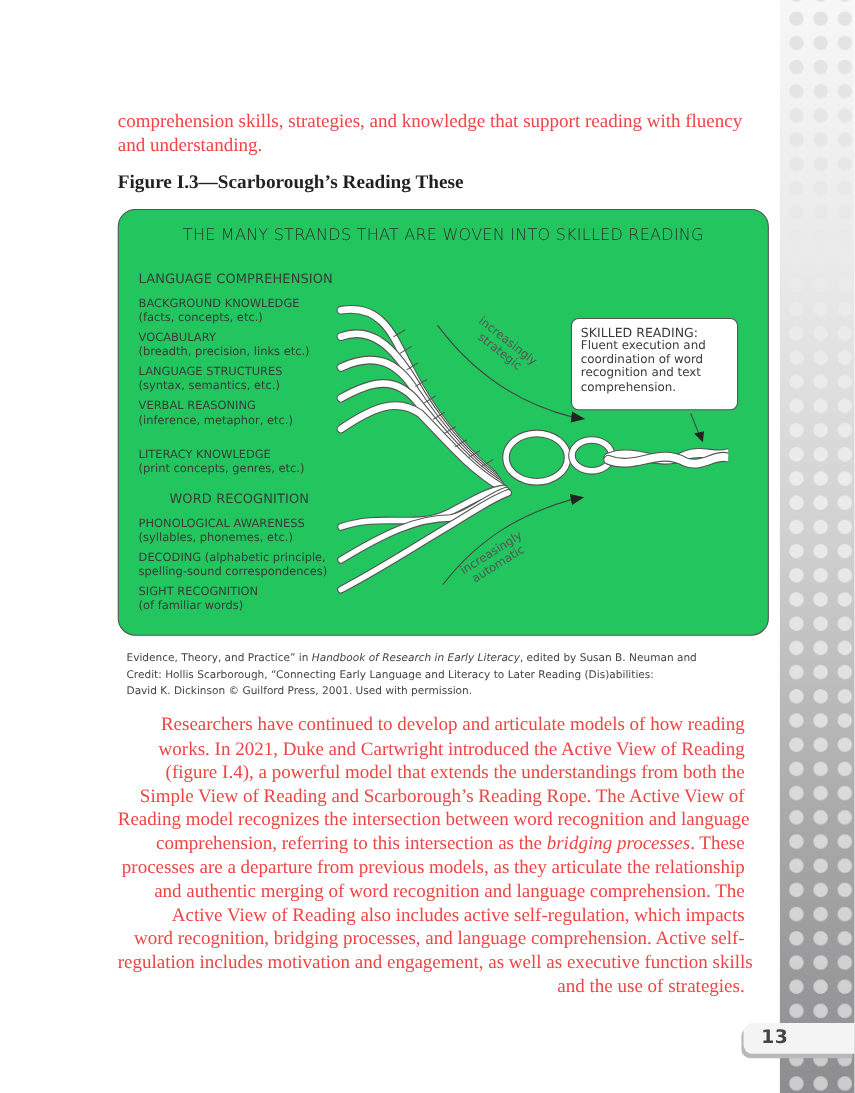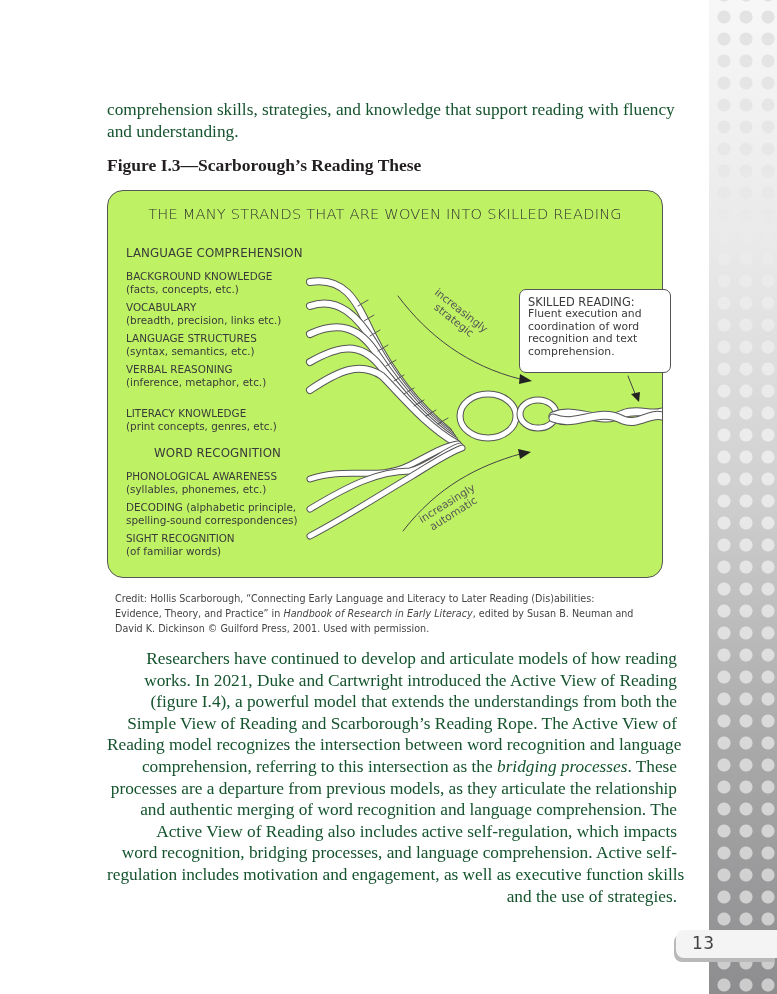--- a/index.html
+++ b/index.html
@@ -29,39 +29,39 @@
     mask-image: linear-gradient(to bottom, rgba(0,0,0,1) 0%, rgba(0,0,0,0) 45%);
     -webkit-mask-image: linear-gradient(to bottom, rgba(0,0,0,1) 0%, rgba(0,0,0,0) 45%);
   }
   .page-tab {
     position: absolute; left: 676px; top: 930px; width: 101px; height: 28px;
     background: #f4f4f4; border-radius: 8px 0 0 8px;
     box-shadow: -2px 4px 0 #b9b9b9;
   }
   .page-number {
     position: absolute; left: 692px; top: 933px;
-    font-family: "DejaVu Sans", sans-serif; font-weight: 400; font-size: 17px; color: #444;
+    font-family: "DejaVu Sans", sans-serif; font-weight: 700; font-size: 17px; color: #444;
     letter-spacing: 0.5px;
   }
 
   .body-text {
     position: absolute; left: 107px; width: 570px;
-    font-size: 17.3px; line-height: 21.6px; color: #14532d;
+    font-size: 17.3px; line-height: 21.6px; color: #ef4444;
   }
   .line { display: block; white-space: nowrap; }
 
   .figure-title {
     position: absolute; left: 107px; top: 155px;
     font-size: 17.5px; font-weight: bold; color: #231f20;
   }
 
   .figure-box {
     position: absolute; left: 107px; top: 190px; width: 554px; height: 386px;
-    border: 1.5px solid #555; border-radius: 16px; background: #bef264;
-    font-family: "DejaVu Sans", sans-serif; color: #3a3a3a;
+    border: 1.5px solid #555; border-radius: 16px; background: #22c55e;
+    font-family: "DejaVu Sans", sans-serif; color: #3a3a3a; padding-left: 36px;
   }
   .fig-heading {
     position: absolute; left: 0; right: 0; top: 14px; text-align: center;
     font-size: 14.6px; font-weight: 300; letter-spacing: 0.2px; color: #2f2f2f;
   }
   .group-heading {
     position: absolute; left: 18px; font-size: 11.8px; color: #3a3a3a; letter-spacing: 0.1px;
   }
   .strand {
     position: absolute; left: 18px; font-size: 10.4px; line-height: 12.6px; color: #3a3a3a;
@@ -201,22 +201,22 @@
   <div class="callout">
     <span class="title">SKILLED READING:</span>
     <span class="line">Fluent execution and</span>
     <span class="line">coordination of word</span>
     <span class="line">recognition and text</span>
     <span class="line">comprehension.</span>
   </div>
 </div>
 
 <div class="credit">
+  <span class="line"><span>Evidence, Theory, and Practice” in </span><em>Handbook of Research in Early Literacy</em><span>, edited by Susan B. Neuman and</span></span>
   <span class="line">Credit: Hollis Scarborough, “Connecting Early Language and Literacy to Later Reading (Dis)abilities:</span>
-  <span class="line"><span>Evidence, Theory, and Practice” in </span><em>Handbook of Research in Early Literacy</em><span>, edited by Susan B. Neuman and</span></span>
   <span class="line">David K. Dickinson © Guilford Press, 2001. Used with permission.</span>
 </div>
 
 <div class="body-text" style="top:648px;text-align:right;">
   <span class="line">Researchers have continued to develop and articulate models of how reading</span>
   <span class="line">works. In 2021, Duke and Cartwright introduced the Active View of Reading</span>
   <span class="line">(figure I.4), a powerful model that extends the understandings from both the</span>
   <span class="line">Simple View of Reading and Scarborough’s Reading Rope. The Active View of</span>
   <span class="line">Reading model recognizes the intersection between word recognition and language</span>
   <span class="line"><span>comprehension, referring to this intersection as the </span><em>bridging processes</em><span>. These</span></span>

